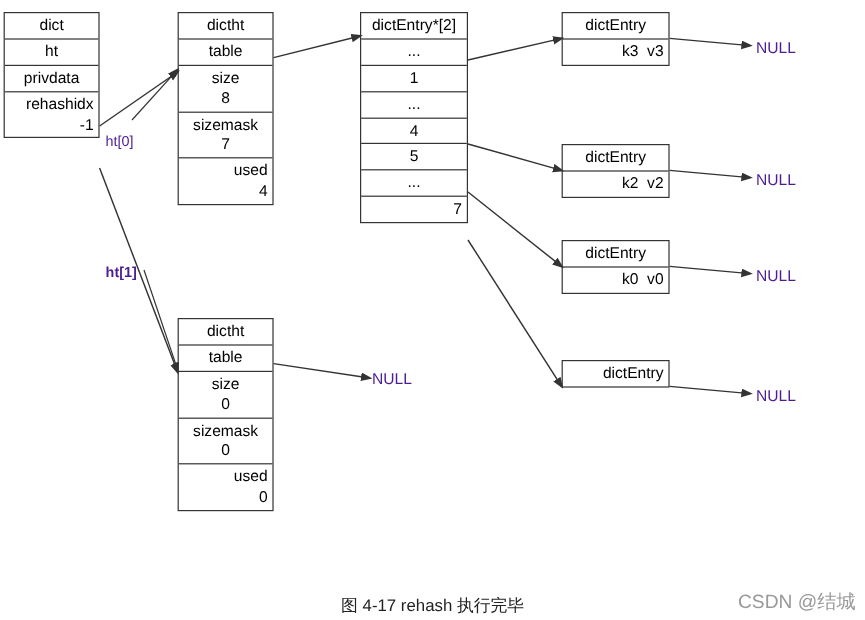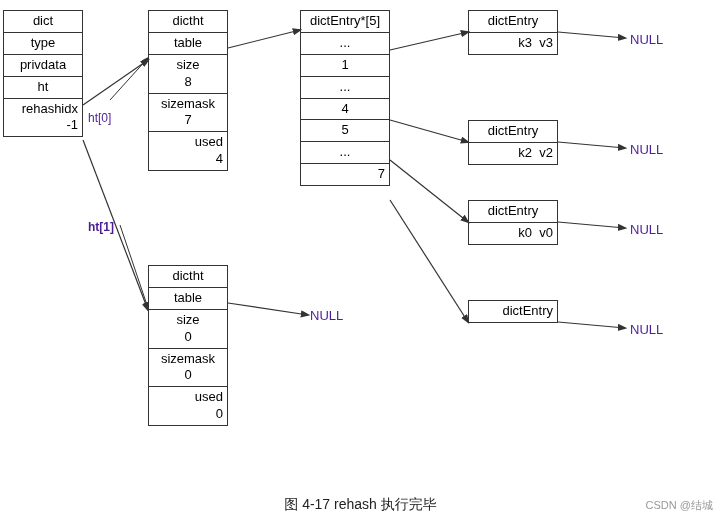--- a/index.html
+++ b/index.html
@@ -23,21 +23,21 @@
       text-align: center;
       font-size: 14px;
       padding: 6px 0;
       color: #222;
     }
 
     .watermark {
       position: absolute;
       bottom: 4px;
       right: 8px;
-      font-size: 11px;
+      font-size: 16px;
       color: #999;
       margin-top: 43px;
     }
 
     
     .box {
       position: absolute;
       border: 1px solid #333;
       background: #fff;
       text-align: center;
@@ -71,23 +71,22 @@
       color: #4c1d95;
     }
   </style>
 </head>
 <body>
 
 <div class="diagram-container">
 
   <div class="box" style="left:3px; top:10px; width:80px;">
     <div class="box-cell">dict</div>
-    <div class="box-cell">type</div>
+    <div class="box-cell">ht</div>
     <div class="box-cell">privdata</div>
-    <div class="box-cell">ht</div>
     <div class="box-cell">rehashidx<br>-1</div>
   </div>
 
   <div class="label-text" style="left:88px; top:111px;">ht[0]</div>
 
   <div class="label-text" style="left:88px; top:220px;font-weight:bold;">ht[1]</div>
 
   <div class="box" style="left:148px; top:10px; width:80px;">
     <div class="box-cell">dictht</div>
     <div class="box-cell">table</div>
@@ -98,21 +97,21 @@
 
   <div class="box" style="left:148px; top:265px; width:80px;">
     <div class="box-cell">dictht</div>
     <div class="box-cell">table</div>
     <div class="box-cell">size<br>0</div>
     <div class="box-cell">sizemask<br>0</div>
     <div class="box-cell">used<br>0</div>
   </div>
 
   <div class="box" style="left:300px; top:10px; width:90px;">
-    <div class="box-cell">dictEntry*[5]</div>
+    <div class="box-cell">dictEntry*[2]</div>
     <div class="box-cell">...</div>
     <div class="box-cell">1</div>
     <div class="box-cell">...</div>
     <div class="box-cell">4</div>
     <div class="box-cell">5</div>
     <div class="box-cell">...</div>
     <div class="box-cell">7</div>
   </div>
 
   <div class="box" style="left:468px; top:10px; width:90px;">

